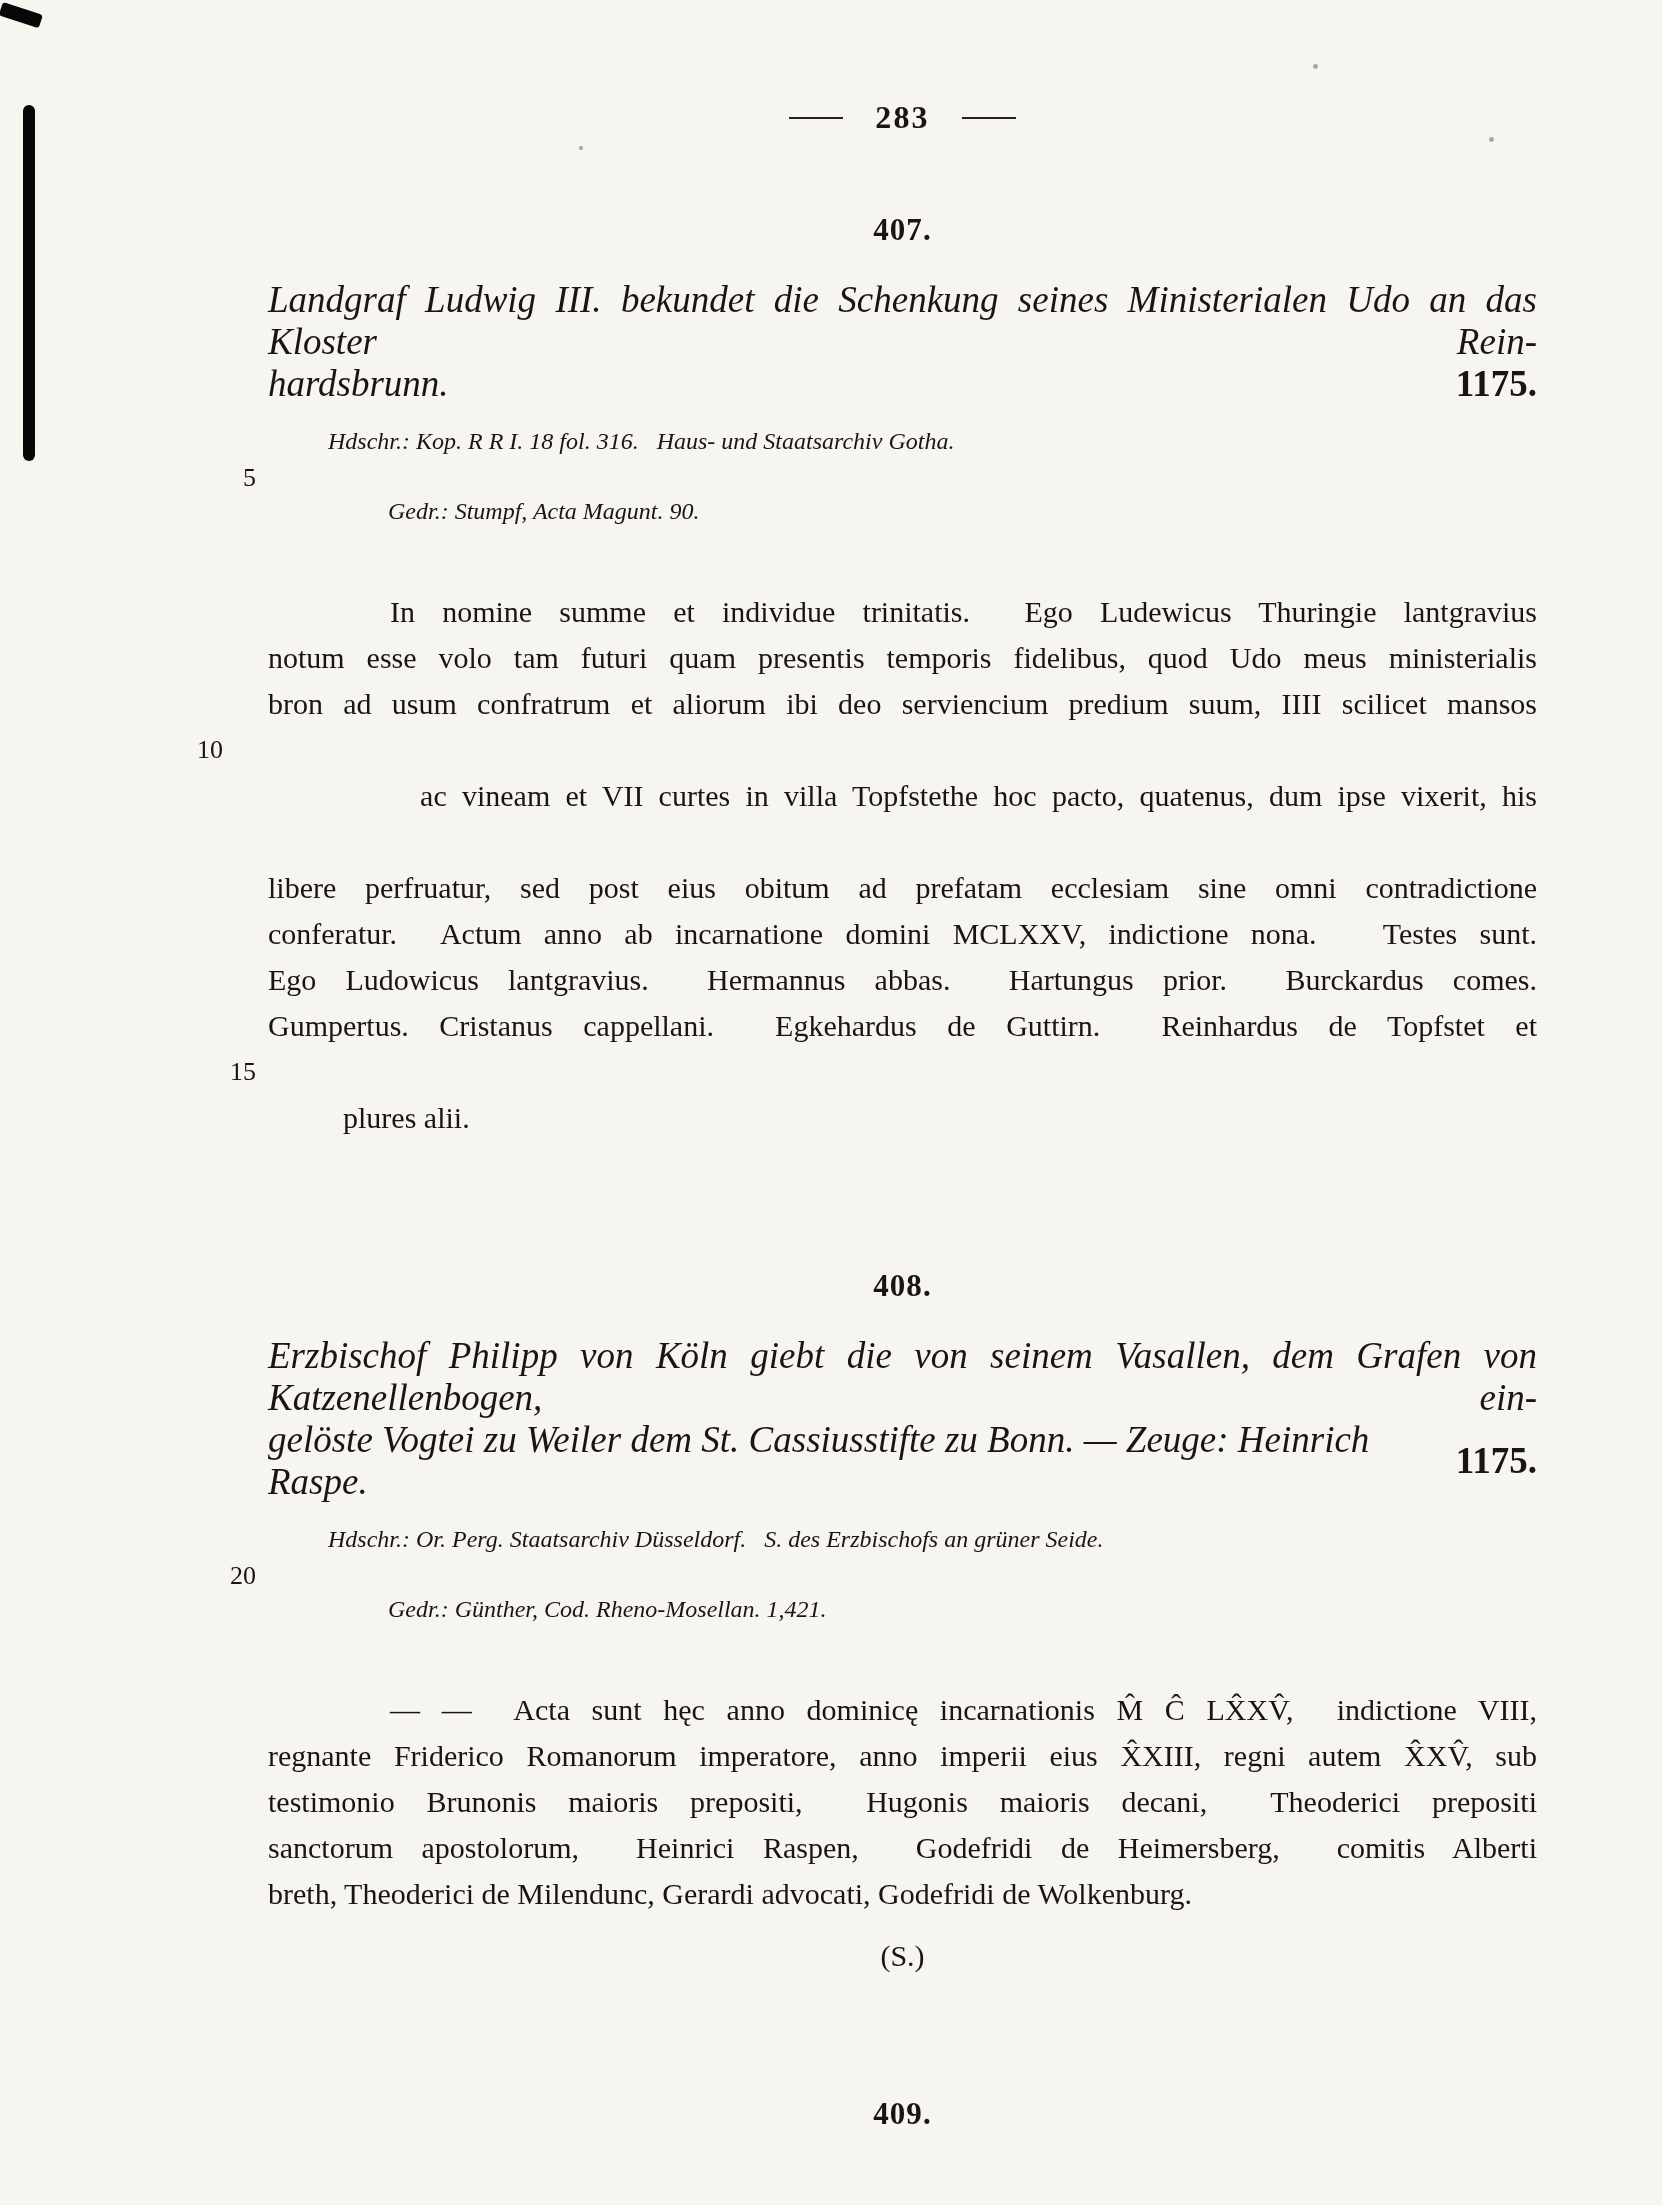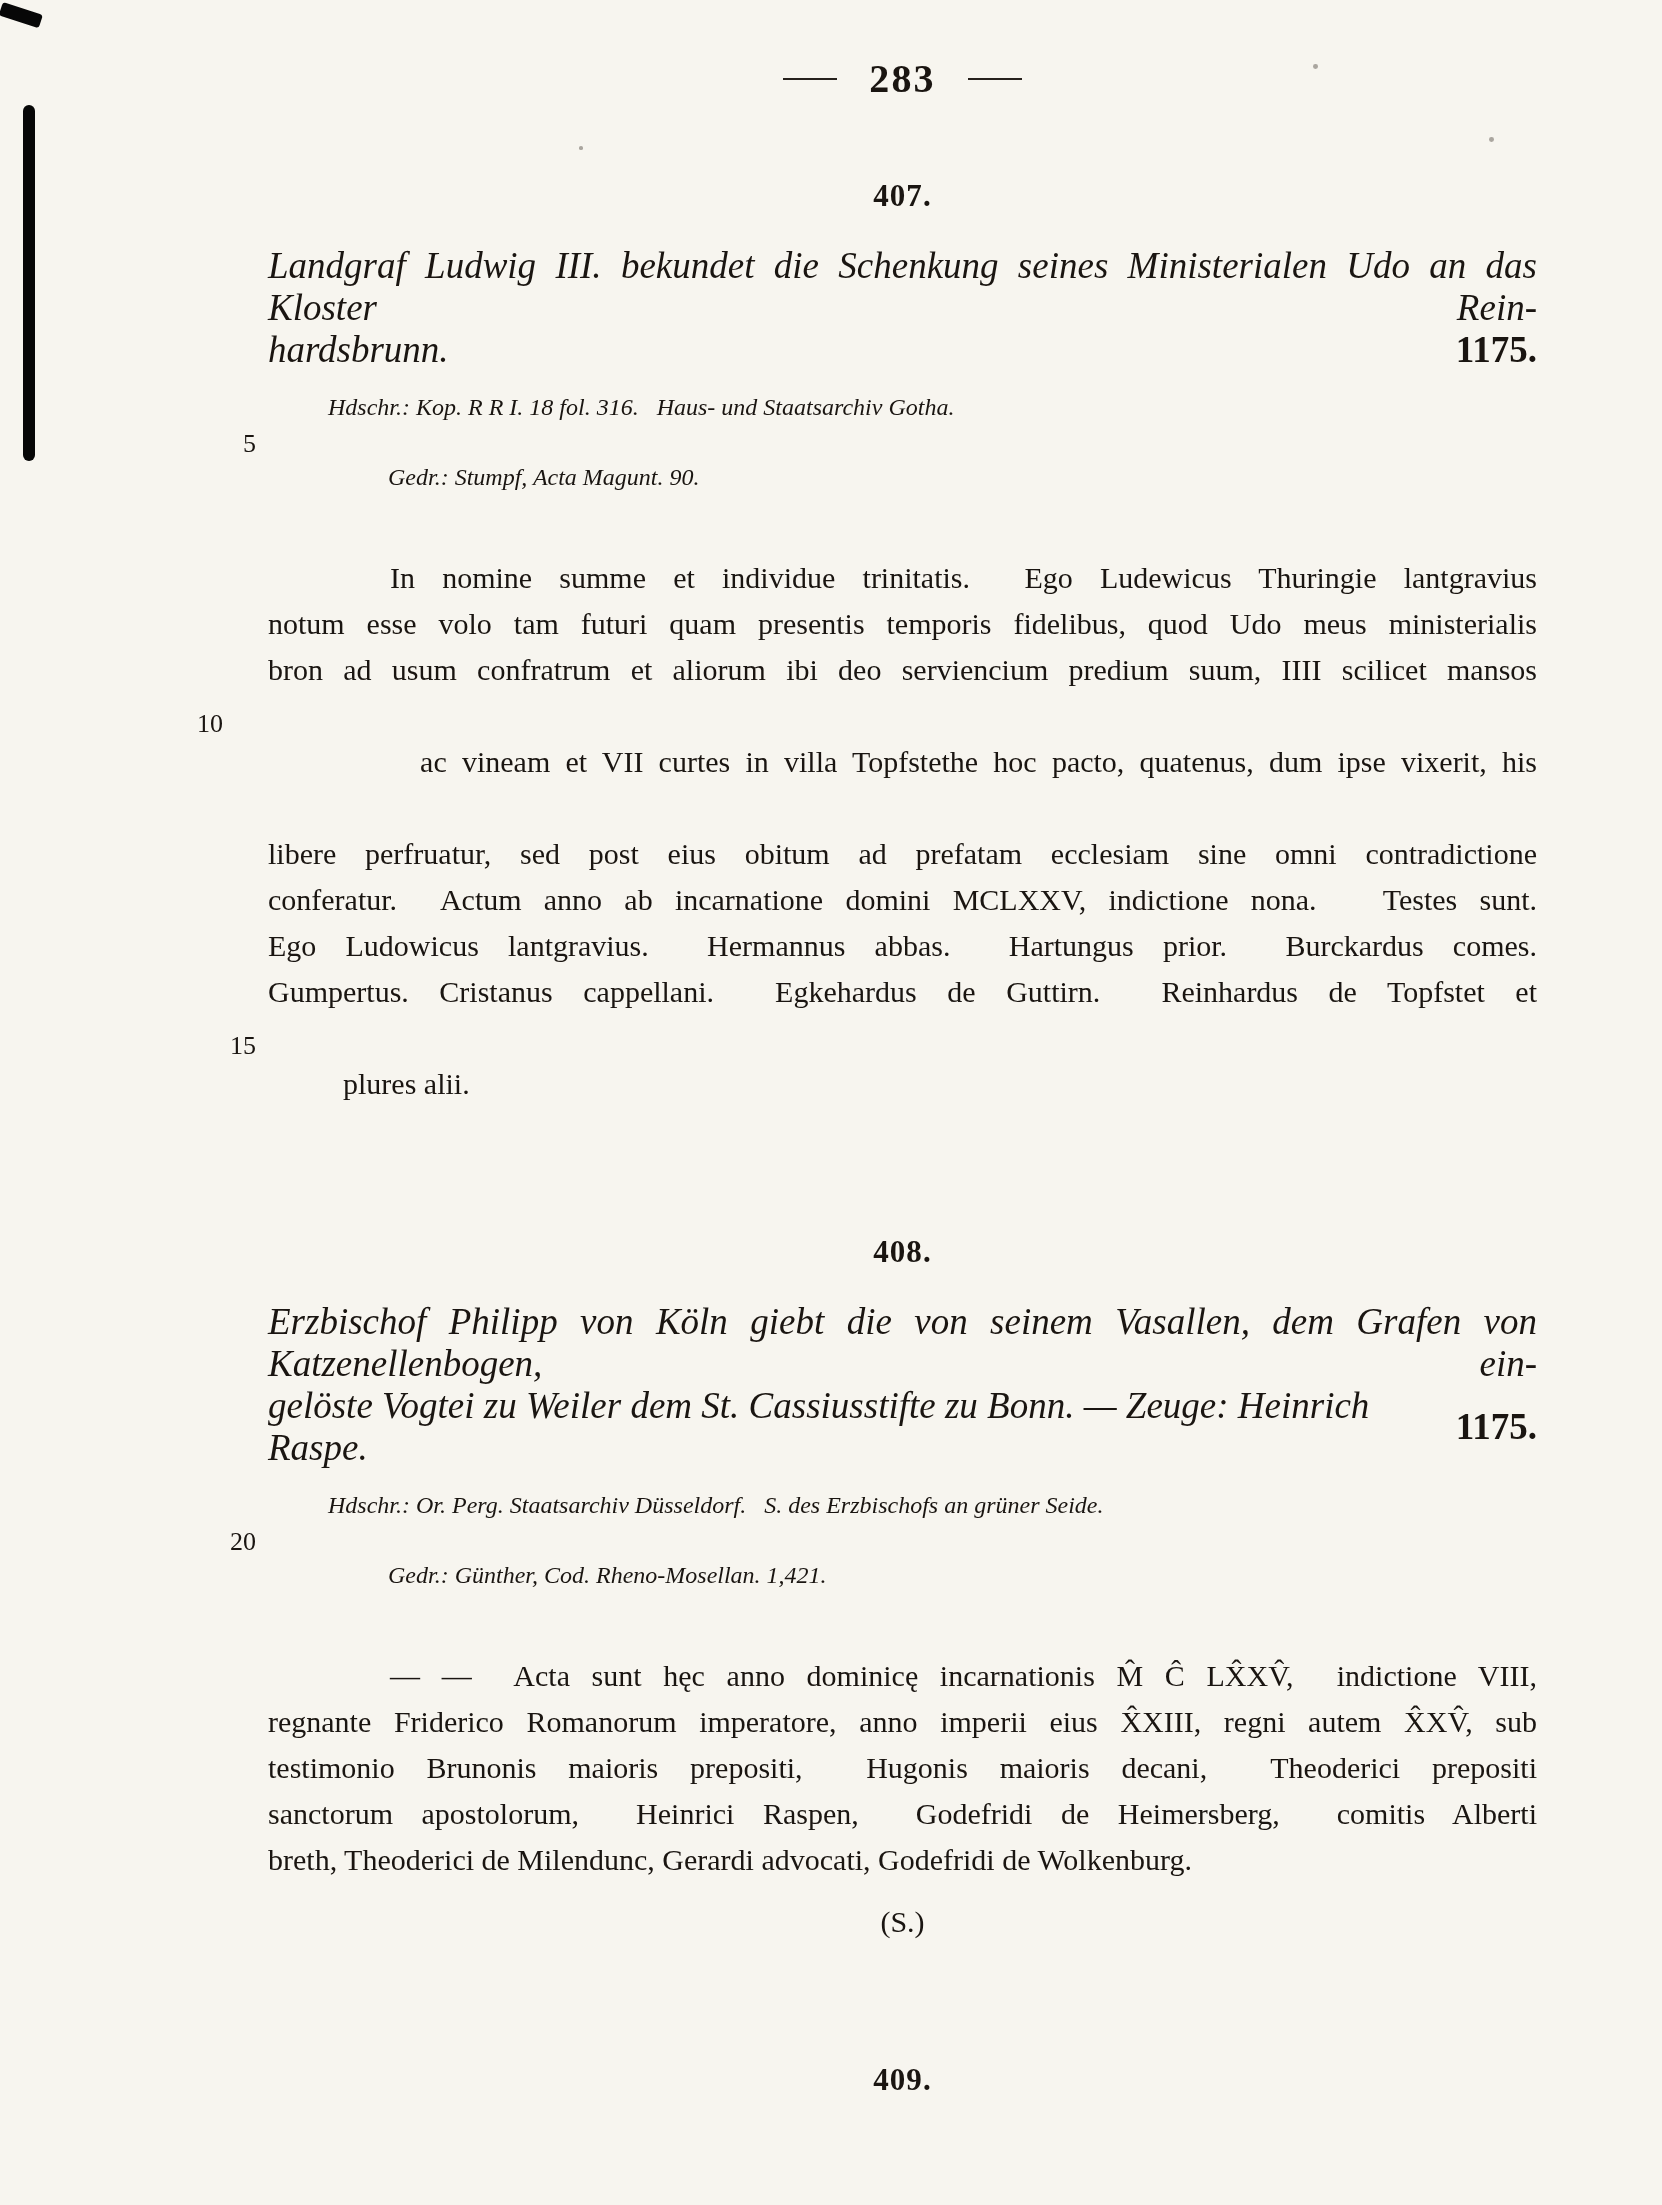--- a/index.html
+++ b/index.html
@@ -32,23 +32,23 @@
   .speck.s1 { left: 1489px; top: 137px; }
   .speck.s2 { left: 1313px; top: 64px; }
   .speck.s3 { left: 579px; top: 146px; width: 3.7px; height: 3.7px; }
 
   .content {
     position: absolute;
     left: 268px; width: 1269px; top: 0;
   }
 
   .page-header {
-    margin-top: 55px;
+    margin-top: 99px;
     display: flex; align-items: center; justify-content: center; gap: 32px;
-    font-size: 40px; font-weight: bold; letter-spacing: 2.1px;
+    font-size: 32px; font-weight: bold; letter-spacing: 2.1px;
   }
   .rule { width: 54px; height: 0; border-top: 2.7px solid #26211c; }
 
   .entry-number {
     text-align: center; font-size: 31px; font-weight: bold; letter-spacing: 1.1px;
     margin: 0;
   }
   .e1 .entry-number { margin: 76px 0 31px; }
   .e2 .entry-number { margin: 81px 0 31px; }
   .e3 .entry-number { margin: 117px 0 22.5px; }
@@ -60,21 +60,21 @@
 
   .sources { font-style: italic; font-size: 24px; line-height: 35px; margin-top: 19px; }
   .source-line { position: relative; padding-left: 60px; white-space: pre-wrap; }
 
   .body-block { font-size: 30px; line-height: 46px; margin-top: 25px; }
   .body-line { position: relative; white-space: pre-wrap; }
   .jl { text-align: justify; text-align-last: justify; }
   .indent { text-indent: 122px; font-family: Liberation Serif, serif; }
 
   .lnum {
-    position: absolute; left: -71px; top: 8px; width: 59px;
+    position: absolute; left: -71px; top: 0; width: 59px;
     text-align: right; font-style: normal; font-weight: normal;
     font-size: 26px; letter-spacing: 0;
   }
   .sources .lnum { top: 1.1px; }
 
   .seal { text-align: center; font-size: 30px; margin-top: 16px; }
 </style>
 </head>
 <body>
 

